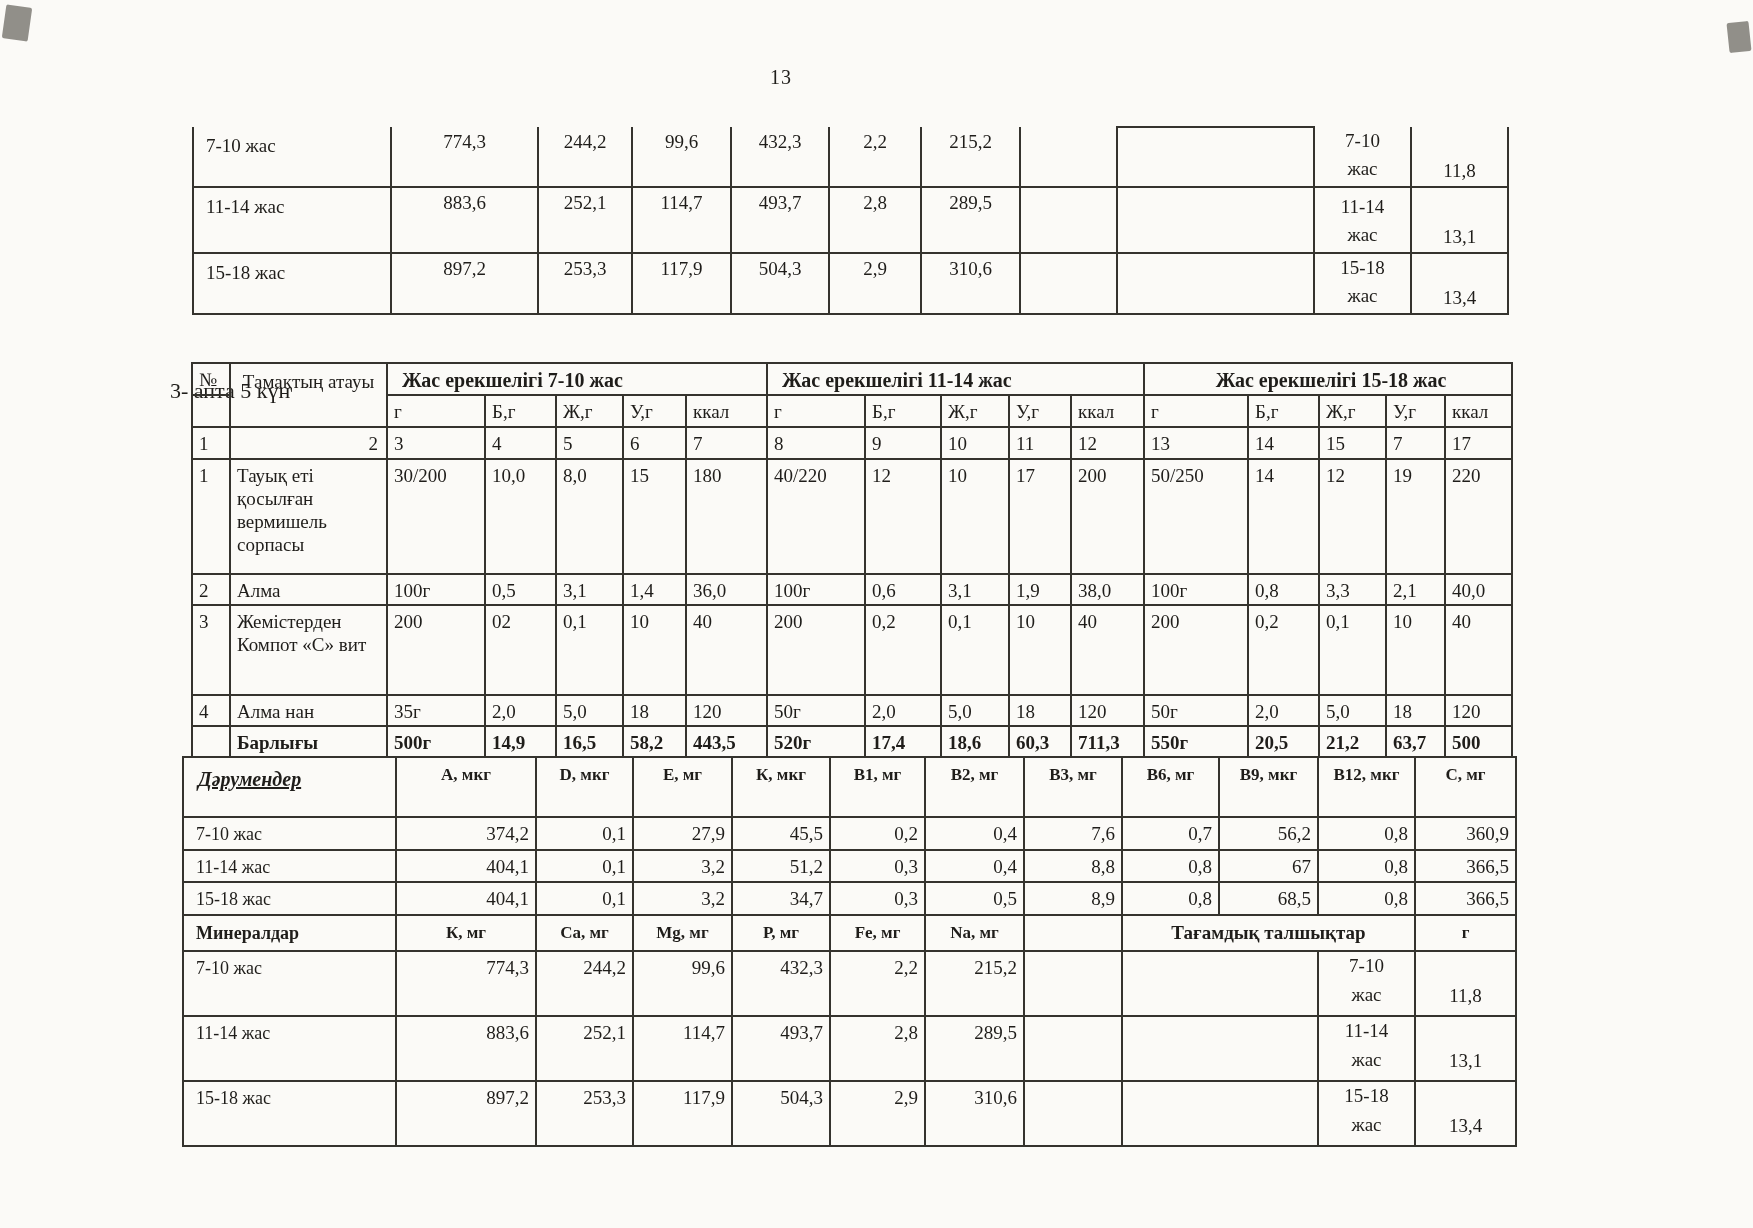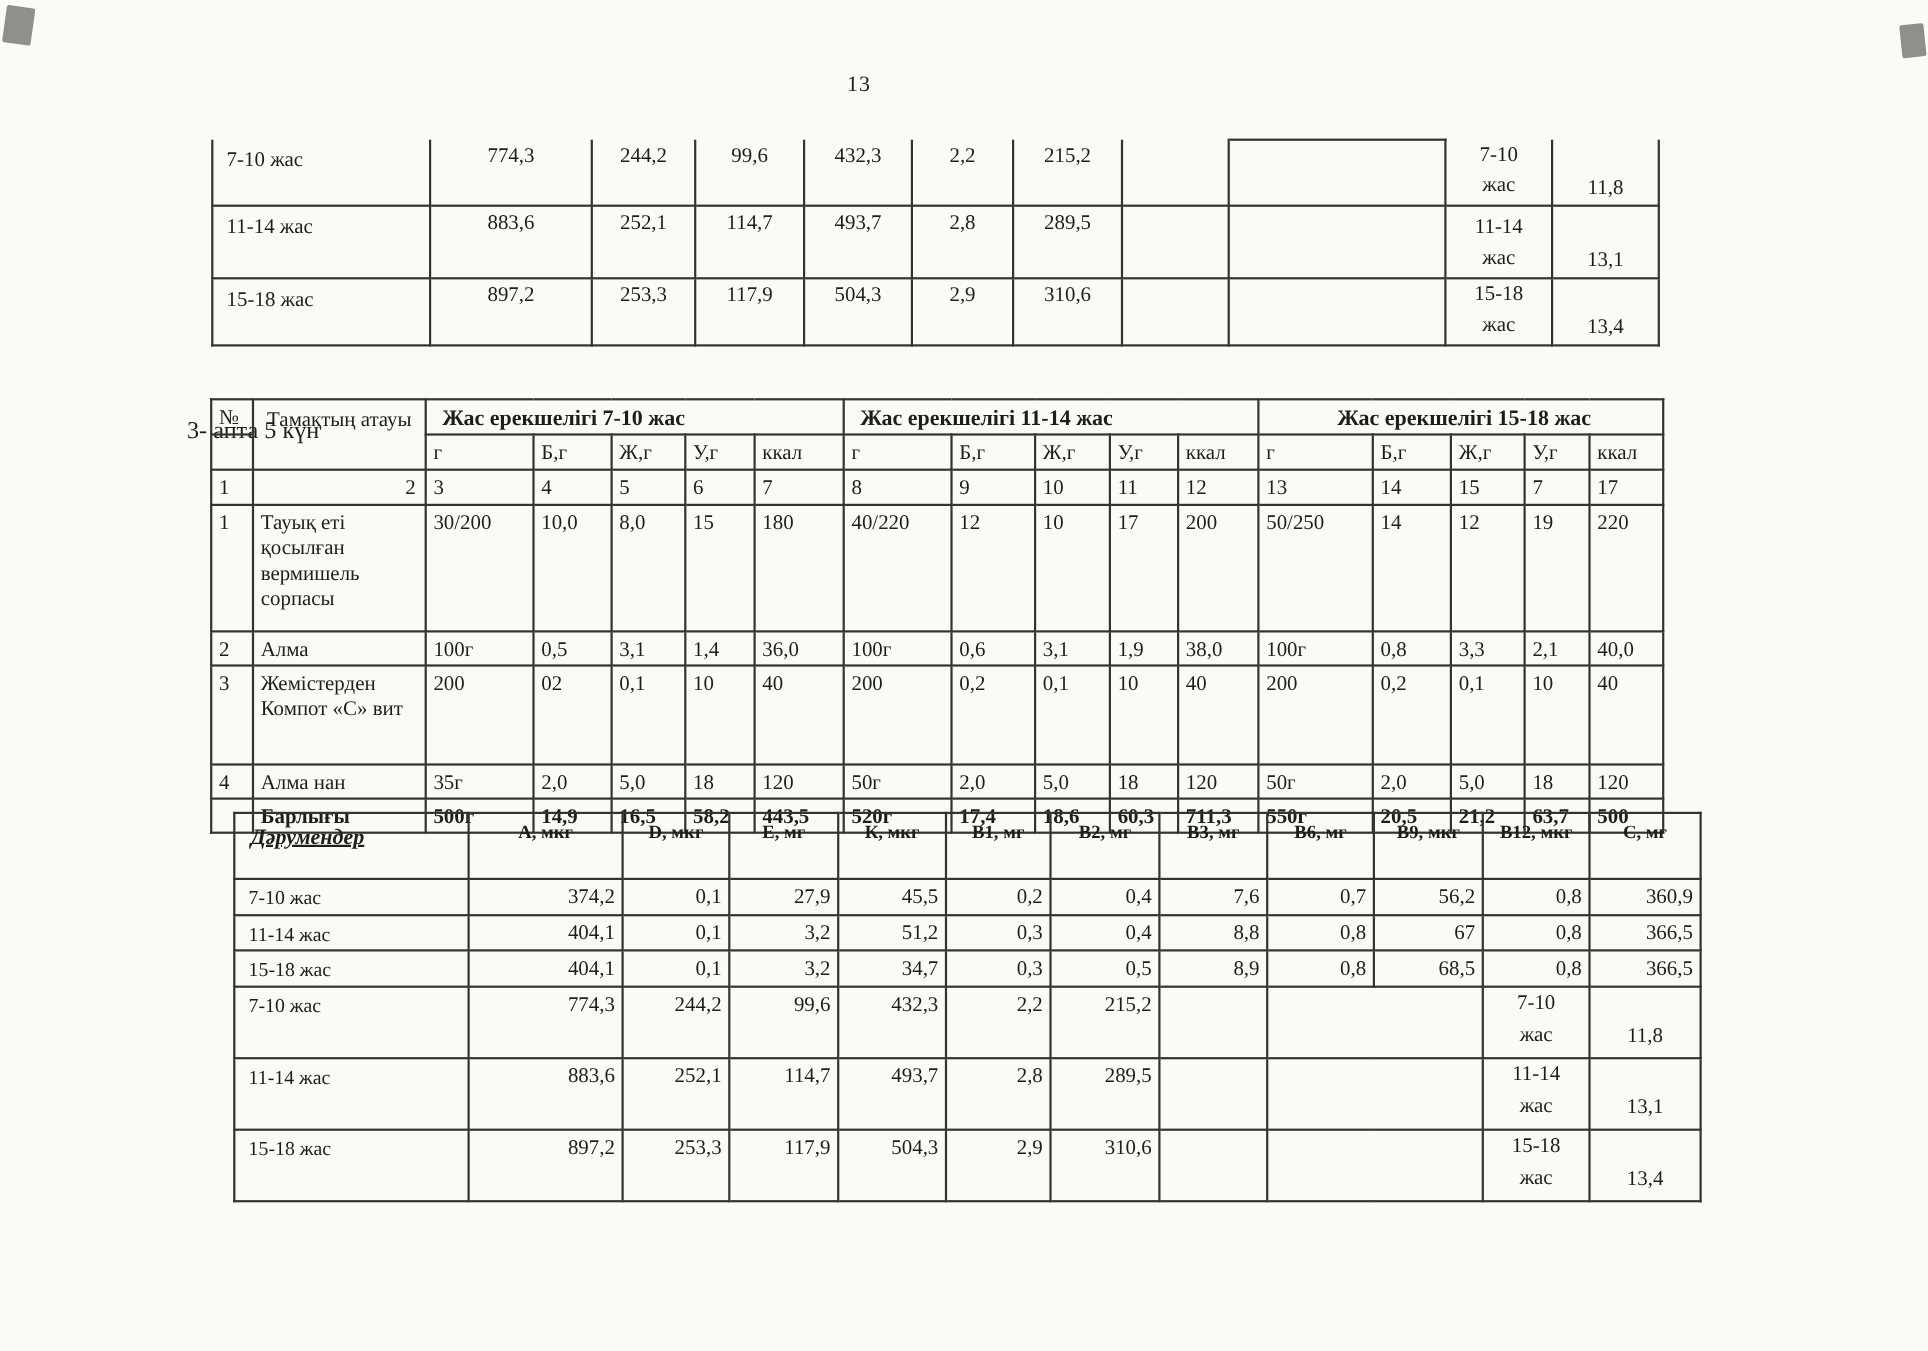--- a/index.html
+++ b/index.html
@@ -43,21 +43,21 @@
   .menu tr.hA{height:24px}.menu tr.hB{height:32px}.menu tr.hC{height:23px}
   .menu tr.mr0{height:115px}.menu tr.mr1{height:24px}.menu tr.mr2{height:90px}
   .menu tr.mr3{height:30px}.menu tr.mtotal{height:26px}
   .menu td.ghead{font-weight:bold;font-size:20px;padding-left:14px;}
   .menu td.ghead.center{text-align:center;padding-left:12px;}
   .menu td.namehead{line-height:1.5;text-align:center;}
   .menu td.right{text-align:right;padding-right:8px;}
   .menu tr.mtotal td{font-weight:bold;}
 
   
-  table.nut{left:182px;top:738px;width:1333px;margin-left:30px;}
+  table.nut{left:182px;top:756px;width:1333px;}
   .nut td{font-size:18px;line-height:1.3;}
   .nut tr.nh{height:60px}.nut tr.vrow{height:31px}.nut tr.mh{height:36px}
   .nut tr.m0{height:50px}.nut tr.m1{height:62px}.nut tr.m2{height:64px}
   .nut td.vhead{font-weight:bold;text-align:center;font-size:17px;padding-top:6px;}
   .nut td.wrapnarrow{padding-left:14px;padding-right:14px;}
   .nut td.vitlabel{font-weight:bold;font-style:italic;text-decoration:underline;font-size:20px;padding:8px 0 0 14px;}
   .nut td.lab{text-align:left;padding-left:12px;padding-top:5px;font-size:18px;}
   .nut td.vnum{text-align:right;}
   .nut td.mhead{font-weight:bold;padding-left:12px;padding-top:6px;font-size:18px;}
   .nut td.mcolhead{font-weight:bold;text-align:center;font-size:17px;padding-top:6px;}
@@ -362,20 +362,32 @@
           <td class="vnum">3,2</td>
           <td class="vnum">34,7</td>
           <td class="vnum">0,3</td>
           <td class="vnum">0,5</td>
           <td class="vnum">8,9</td>
           <td class="vnum">0,8</td>
           <td class="vnum">68,5</td>
           <td class="vnum">0,8</td>
           <td class="vnum">366,5</td>
         </tr>
+        <tr class="mh">
+          <td class="mhead">Минералдар</td>
+          <td class="mcolhead">К, мг</td>
+          <td class="mcolhead">Са, мг</td>
+          <td class="mcolhead">Mg, мг</td>
+          <td class="mcolhead">Р, мг</td>
+          <td class="mcolhead">Fe, мг</td>
+          <td class="mcolhead">Na, мг</td>
+          <td></td>
+          <td class="fibhead" colspan="3">Тағамдық талшықтар</td>
+          <td class="mcolhead">г</td>
+        </tr>
         <tr class="m0">
           <td class="lab">7-10 жас</td>
           <td class="vnum">774,3</td>
           <td class="vnum">244,2</td>
           <td class="vnum">99,6</td>
           <td class="vnum">432,3</td>
           <td class="vnum">2,2</td>
           <td class="vnum">215,2</td>
           <td></td>
           <td colspan="2"></td>

